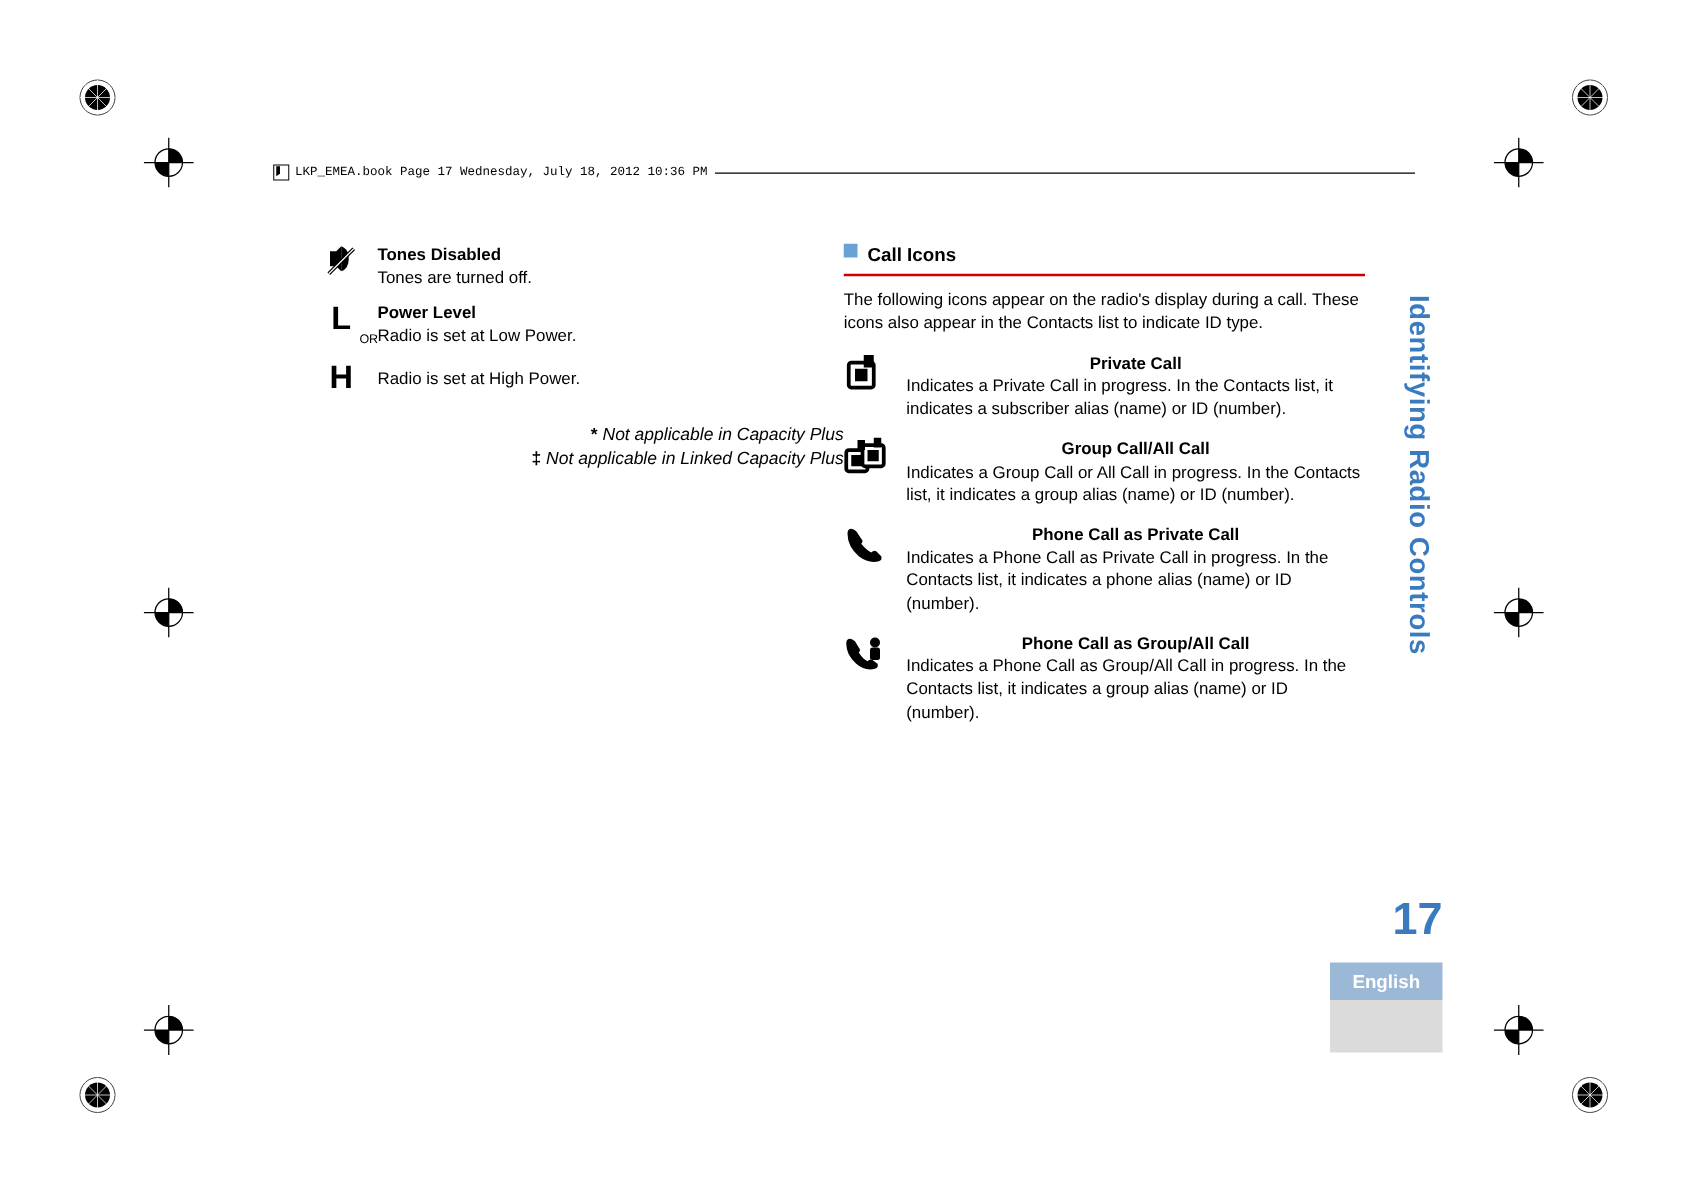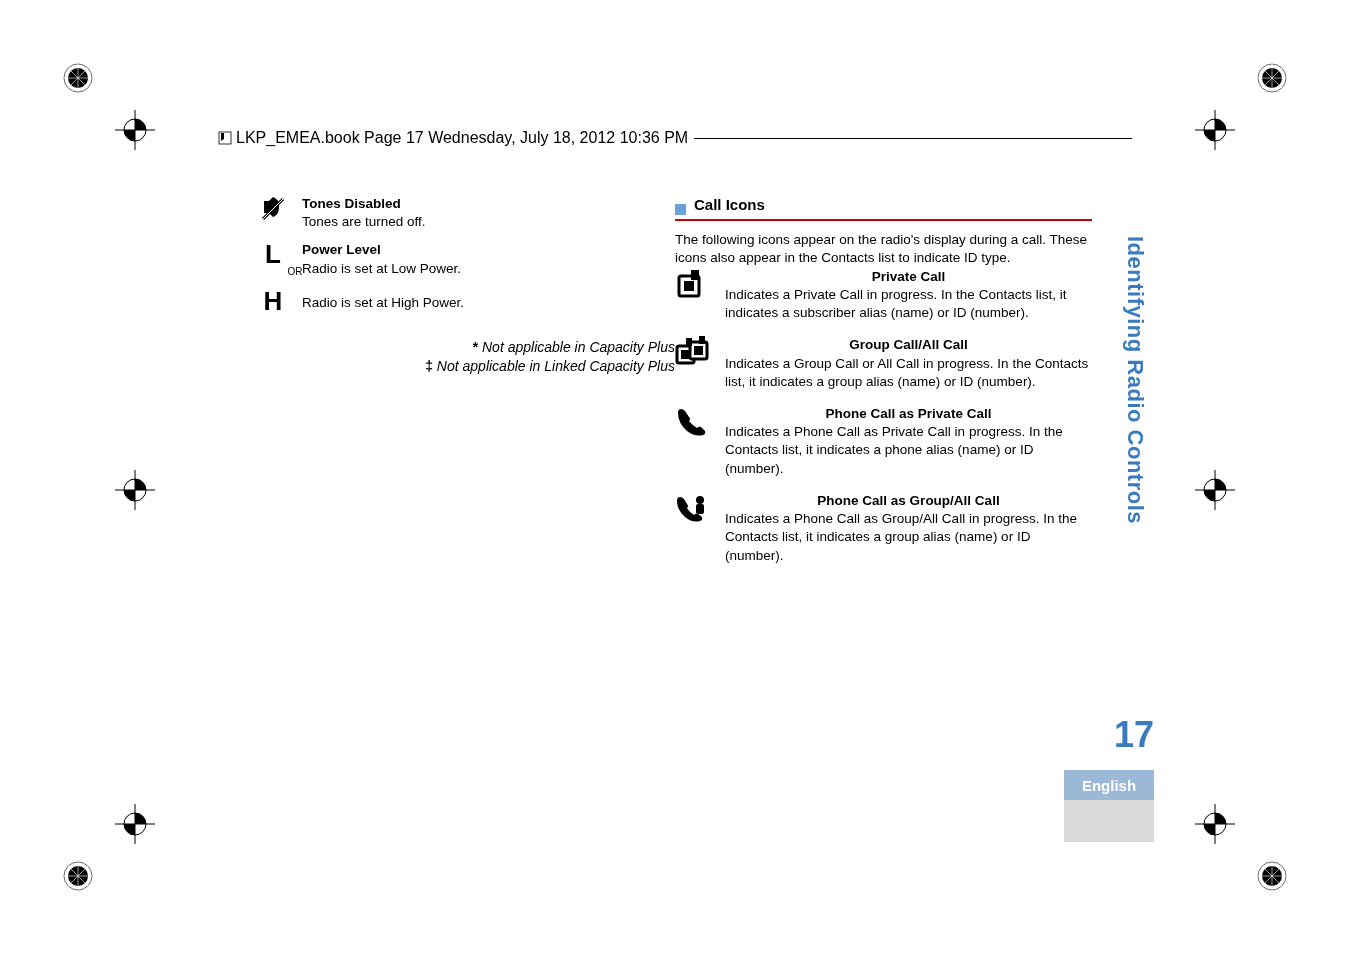--- a/index.html
+++ b/index.html
@@ -18,44 +18,44 @@
   .cornerball { position: absolute; width: 36px; height: 36px; }
   .cornerball svg { width: 36px; height: 36px; }
   .cb-tl { top: 60px; left: 60px; }
   .cb-tr { top: 60px; right: 60px; }
   .cb-bl { bottom: 60px; left: 60px; }
   .cb-br { bottom: 60px; right: 60px; }
 
   
   .header-line { position: absolute; top: 128px; left: 218px; right: 218px; height: 20px; display:flex; align-items:center; }
   .header-line .bar { flex:1; height:1px; background:#000; margin-left:6px; }
-  .header-text { font-size: 16px; font-family: Liberation Sans, sans-serif; }
+  .header-text { font-size: 10px; font-family: Liberation Mono, monospace; }
   .header-flag { width:14px; height:14px; margin-right:4px; }
 
   
   .content { position: absolute; top: 195px; left: 258px; width: 834px; height: 580px; display:flex; }
   .col { flex:1; font-size: 13.5px; line-height: 1.35; }
   .col-left { }
   .col-right { }
 
   .entry { display:flex; gap:14px; margin-bottom: 10px; }
   .entry-icon { width: 30px; flex-shrink:0; display:flex; flex-direction:column; align-items:center; font-size:11px; }
   .entry-icon svg { width:28px; height:28px; }
   .entry-text b { font-weight:bold; display:block; }
 
   .power-block .entry-icon { font-family: Arial; font-weight:bold; font-size:22px; line-height:1; }
 
   .footnotes { text-align:right; font-style:italic; font-size:14px; margin-top:24px; }
   .footnotes .star { font-style:normal; font-weight:bold; }
 
-  .section-head { display:flex; align-items:flex-end; gap:8px; border-bottom:2px solid #cc0000; padding-bottom:4px; margin-bottom:10px; }
+  .section-head { display:flex; align-items:flex-start; gap:8px; border-bottom:2px solid #cc0000; padding-bottom:4px; margin-bottom:10px; }
   .section-head .sq { width:11px; height:11px; background:#6aa2d8; }
   .section-head .title { font-weight:bold; font-size:15px; }
 
-  .intro { }
+  .intro { margin-bottom: 14px; }
   .call-entry { display:flex; gap:14px; margin-bottom:14px; }
   .call-entry .cicon { width:36px; flex-shrink:0; }
   .call-entry .cicon svg { width:34px; height:34px; }
   .call-entry .ctext b { font-weight:bold; display:block;text-align:center; }
 
   
   .sidetab { position:absolute; right: 196px; top: 236px; width: 32px; }
   .sidetab .label { writing-mode: vertical-rl; font-size:22px; font-weight:bold; color:#3a7bbf; letter-spacing:0.5px; white-space:nowrap; }
   .page-number { position:absolute; right:196px; top: 714px; font-size:36px; font-weight:bold; color:#3a7bbf; text-align:right; width:60px; }
   .lang-block { position:absolute; right:196px; top: 770px; width:90px; height:30px; background:#9bb8d6; color:#fff; font-weight:bold; font-size:15px; display:flex; align-items:center; justify-content:center; }

